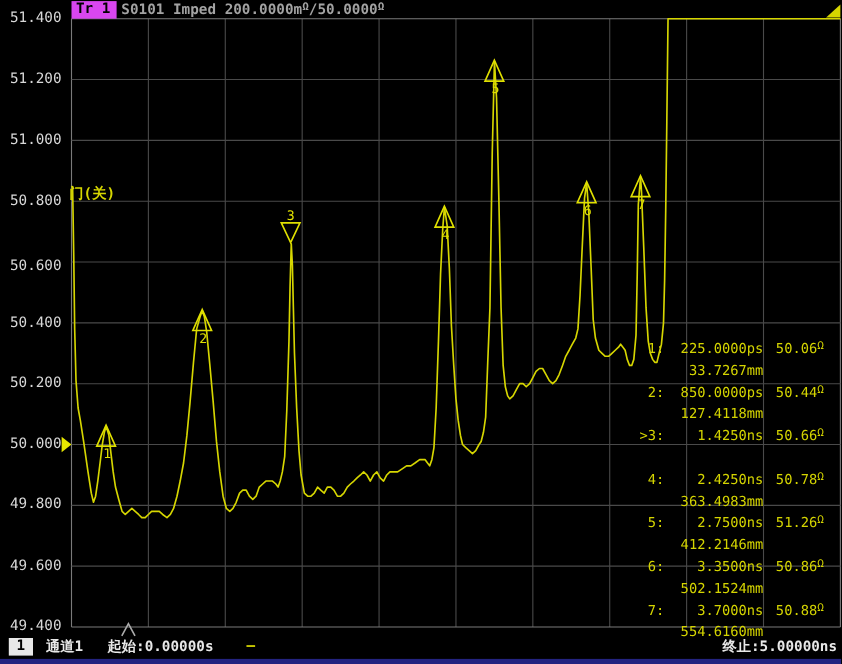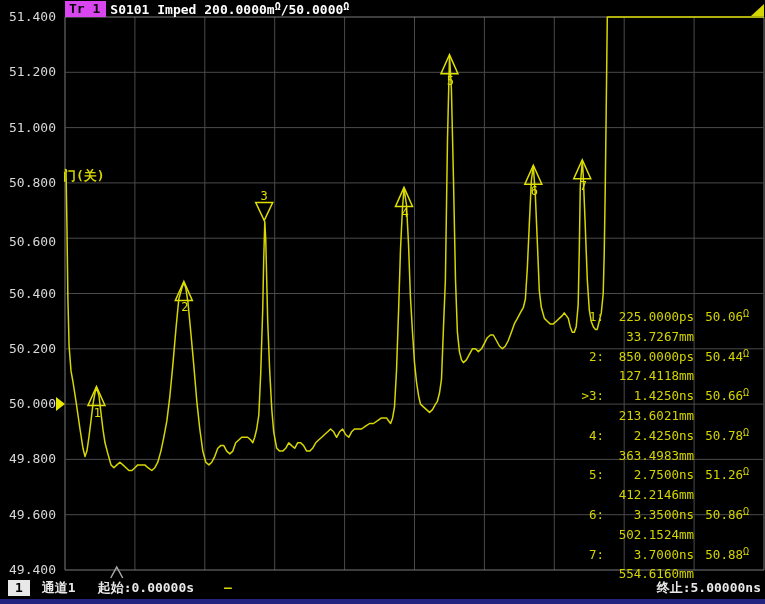--- a/index.html
+++ b/index.html
@@ -1,21 +1,21 @@
 <!DOCTYPE html>
 <html><head>
 <meta charset="utf-8">
 <style>
   html,body{margin:0;padding:0;background:#000;}
   .screen{position:relative;width:765px;height:604px;background:#000;overflow:hidden;
           font-family:"DejaVu Sans Mono","Liberation Mono",monospace;}
   svg{position:absolute;left:0;top:0;}
   .title-bar{position:absolute;left:65px;top:1px;height:16px;display:flex;align-items:center;z-index:3;}
   .tr-badge{background:#d946ef;color:#000;font-size:13px;font-weight:bold;padding:0 6px 1px 4px;margin-right:4px;white-space:pre;}
-  .title-text{color:#ffffff;font-size:13px;font-weight:bold;white-space:pre;}
+  .title-text{color:#a3a3a3;font-size:13px;font-weight:bold;white-space:pre;}
   .title-text .sup{font-size:10px;position:relative;top:-4px;}
   .y-label{position:absolute;width:54px;text-align:right;color:#d8d8d8;font-size:13px;height:16px;line-height:16px;}
   .gate-label{position:absolute;left:63px;top:167px;color:#d6d600;font-size:13px;font-weight:bold;z-index:2;}
   .marker-table{position:absolute;left:570px;top:307px;width:193px;z-index:3;color:#d4d400;font-size:12.5px;}
   .mt-row{position:absolute;left:0;width:193px;}
   .mt-line1{display:flex;height:19.8px;line-height:19.8px;}
   .mt-label{width:34px;text-align:right;white-space:pre;}
   .mt-time{width:90px;text-align:right;}
   .mt-ohm{width:55px;text-align:right;}
   .mt-line2{height:19.8px;line-height:19.8px;width:124px;text-align:right;}
@@ -113,21 +113,20 @@
           <span class="mt-ohm">50.44<span class="ohm-sup">Ω</span></span>
         </div>
         <div class="mt-line2">127.4118mm</div>
       </div>
       <div class="mt-row" style="top: 79.2px;">
         <div class="mt-line1">
           <span class="mt-label">&gt;3:</span>
           <span class="mt-time">1.4250ns</span>
           <span class="mt-ohm">50.66<span class="ohm-sup">Ω</span></span>
         </div>
-        <div class="mt-line2">213.6021mm</div>
       </div>
       <div class="mt-row" style="top: 118.8px;">
         <div class="mt-line1">
           <span class="mt-label">4:</span>
           <span class="mt-time">2.4250ns</span>
           <span class="mt-ohm">50.78<span class="ohm-sup">Ω</span></span>
         </div>
         <div class="mt-line2">363.4983mm</div>
       </div>
       <div class="mt-row" style="top: 158.4px;">

